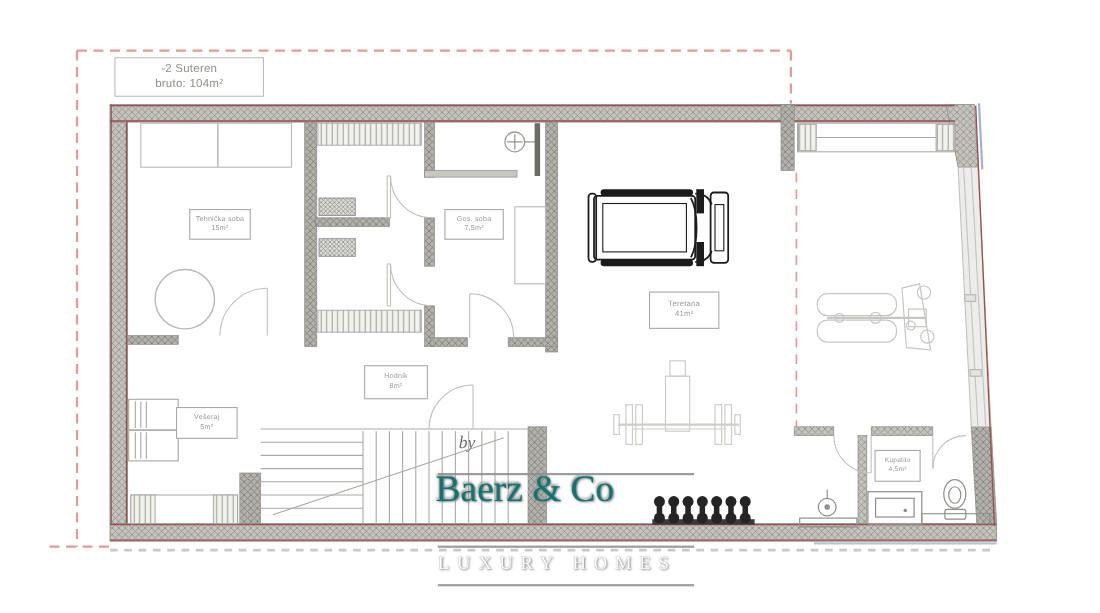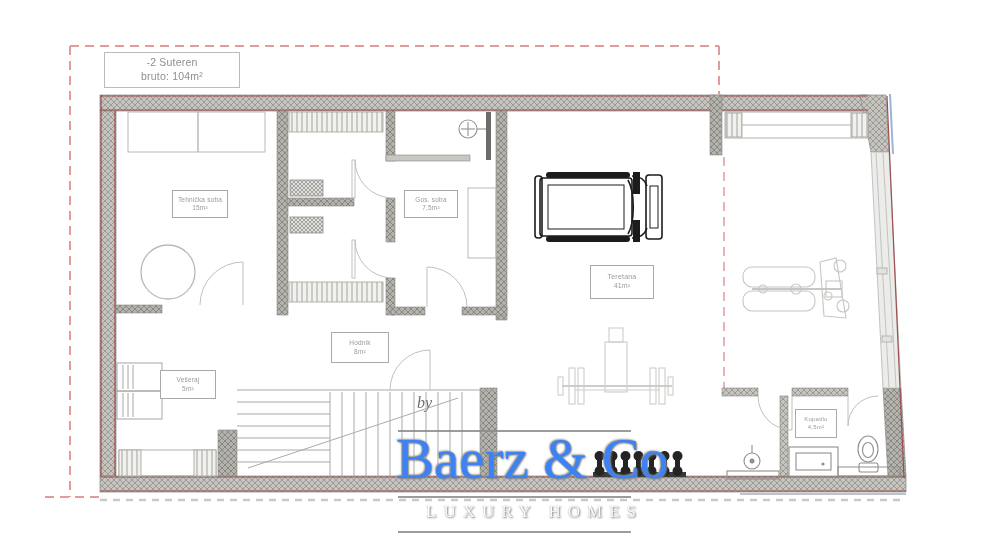--- a/index.html
+++ b/index.html
@@ -15,24 +15,24 @@
   #lbl-level{border:1px solid #bcbcb8;color:#8f8f8b;font-size:10.5px;line-height:1.3;}
 
   
   .wm{position:absolute;font-family:"Liberation Serif","DejaVu Serif",serif;}
   #wm-by{left:417px;top:394px;font-size:16px;font-style:italic;color:#6e6e6e;
          text-shadow:0 0 2px #ffffff;}
   .wm-rule{position:absolute;left:398px;width:233px;height:2px;background:#8b8b8b;opacity:.85;}
   #wm-rule1{top:430px;}
   #wm-rule2{top:496px;}
   #wm-rule3{top:531px;}
-  #wm-brand{left:396px;top:426px;width:240px;font-size:57px;color:#3b82f6;white-space:nowrap;
+  #wm-brand{left:396px;top:426px;width:240px;font-size:34px;color:#0f766e;white-space:nowrap;
             text-shadow:0 0 1px #8f8f8f,1px 1px 2px #7e7e7e,-1px -1px 2px #9c9c9c;font-family:Liberation Serif, serif;}
   #wm-tagline{left:398px;top:502px;width:236px;font-size:17px;letter-spacing:7px;color:#fdfdfd;
-              white-space:nowrap;text-shadow:0 0 1px #8f8f8f,1px 1px 2px #828282;margin-left:28px;}
+              white-space:nowrap;text-shadow:0 0 1px #8f8f8f,1px 1px 2px #828282;}
 </style>
 </head>
 <body>
 
 <div id="stage">
 
 <svg id="plan-svg" width="1000" height="557" viewBox="0 0 1000 557">
   <defs>
     <pattern id="hatch" patternUnits="userSpaceOnUse" width="6" height="6">
       <rect width="6" height="6" fill="#c6c4bf"></rect>

